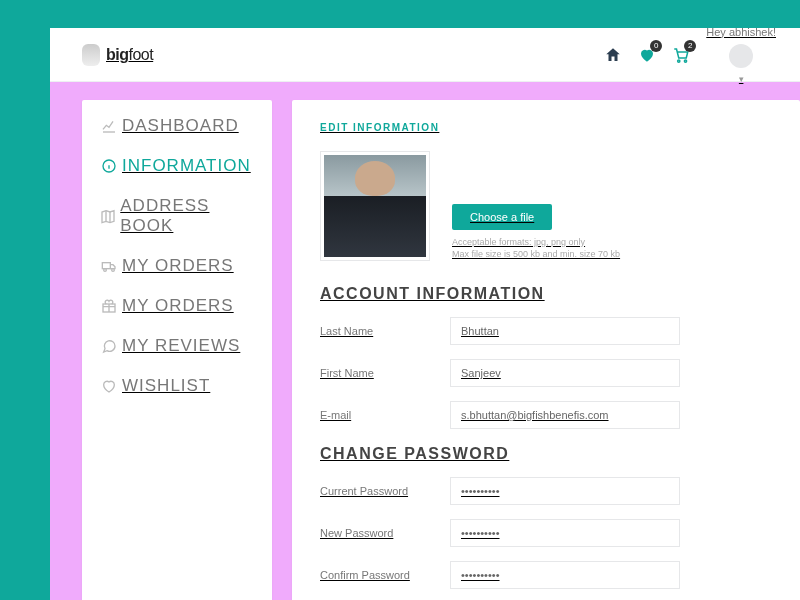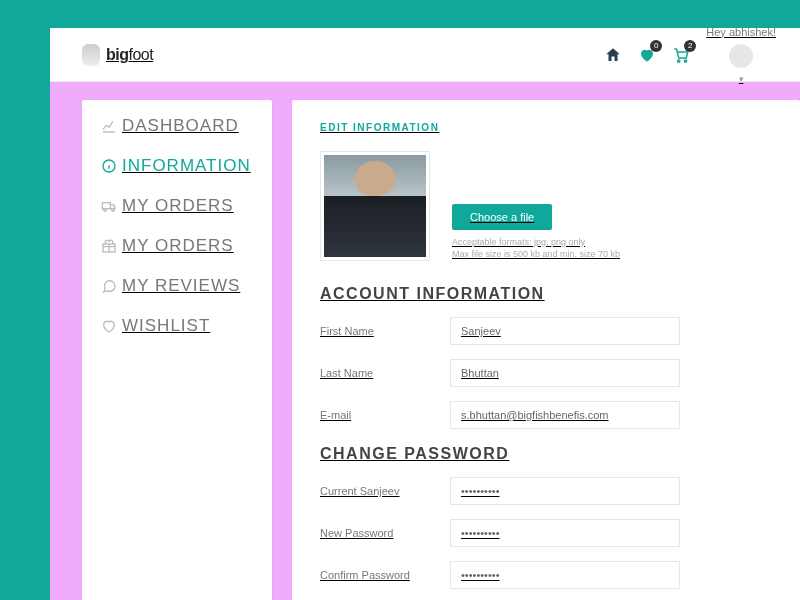--- a/index.html
+++ b/index.html
@@ -238,20 +238,29 @@
           <svg viewBox="0 0 24 24" fill="none" stroke="currentColor" stroke-width="2">
               <circle cx="12" cy="12" r="9"></circle>
               <path d="M12 8v.01M12 11v5"></path>
             </svg>
         </span>
         <span>INFORMATION</span>
       </div>
       <div class="side-item">
         <span class="sicon">
           <svg viewBox="0 0 24 24" fill="none" stroke="currentColor" stroke-width="2">
+              <path d="M9 4l6 2 6-2v16l-6 2-6-2-6 2V6z"></path>
+              <path d="M9 4v16M15 6v16"></path>
+            </svg>
+        </span>
+        <span>ADDRESS BOOK</span>
+      </div>
+      <div class="side-item">
+        <span class="sicon">
+          <svg viewBox="0 0 24 24" fill="none" stroke="currentColor" stroke-width="2">
               <rect x="2" y="7" width="12" height="9"></rect>
               <path d="M14 10h4l3 3v3h-7"></path>
               <circle cx="6" cy="18" r="2"></circle>
               <circle cx="18" cy="18" r="2"></circle>
             </svg>
         </span>
         <span>MY ORDERS</span>
       </div>
       <div class="side-item">
         <span class="sicon">
@@ -292,36 +301,36 @@
           <div class="hint">
             <div>Acceptable formats: jpg, png only</div>
             <div>Max file size is 500 kb and min. size 70 kb</div>
           </div>
         </div>
       </div>
 
       <div class="section-title">ACCOUNT INFORMATION</div>
 
       <div class="form-row">
+        <label>Last Name</label>
+        <input type="text" value="Bhuttan" style="">
+      </div>
+      <div class="form-row">
         <label>First Name</label>
         <input type="text" value="Sanjeev" style="">
       </div>
       <div class="form-row">
-        <label>Last Name</label>
-        <input type="text" value="Bhuttan" style="">
-      </div>
-      <div class="form-row">
         <label>E-mail</label>
         <input type="text" value="s.bhuttan@bigfishbenefis.com" style="">
       </div>
 
       <div class="section-title" style="margin-top:16px">CHANGE PASSWORD</div>
 
       <div class="form-row">
-        <label>Current Sanjeev</label>
+        <label>Current Password</label>
         <input type="text" value="••••••••••" style="">
       </div>
       <div class="form-row">
         <label>New Password</label>
         <input type="text" value="••••••••••" style="">
       </div>
       <div class="form-row">
         <label>Confirm Password</label>
         <input type="text" value="••••••••••" style="">
       </div>

